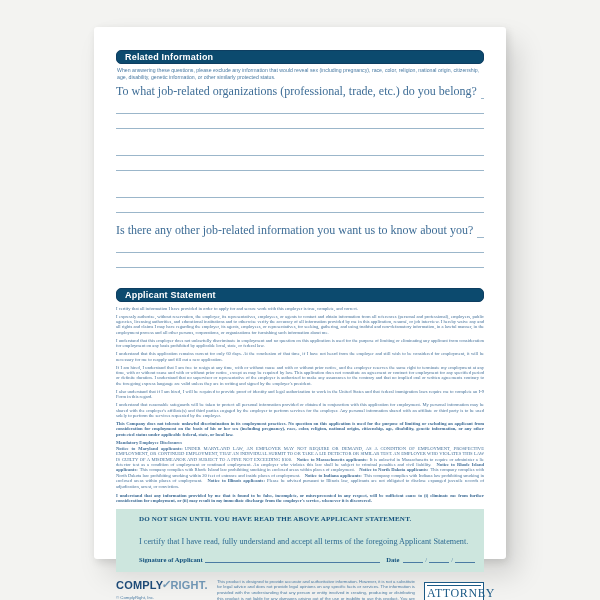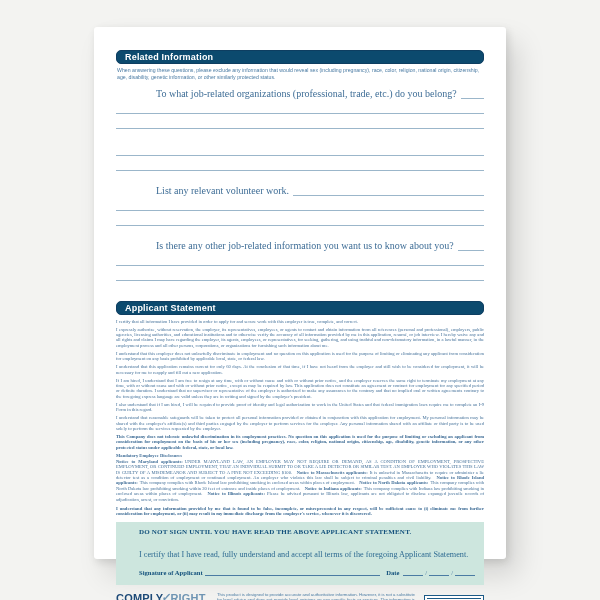--- a/index.html
+++ b/index.html
@@ -31,21 +31,21 @@
   }
   .instruction{
     font-family:"Liberation Sans", sans-serif;
     font-size:5.2px;line-height:1.3;color:#4a7ba3;
     margin:3px 1px 5px 1px;
   }
   
   .q-block{margin-bottom:3px;}
   .q-row{display:flex;align-items:flex-end;height:13px;}
   .q-label{
-    font-size:10px;color:#3e6d96;white-space:nowrap;padding-right:4px;margin-left:40px;
+    font-size:12px;color:#3e6d96;white-space:nowrap;padding-right:4px;
   }
   .fill-line{flex:1;border-bottom:0.8px solid #9bb6ca;height:10px;}
   .answer-line{height:14px;border-bottom:0.8px solid #9bb6ca;}
   .q-gap{height:9px;}
   
   .stmt-bar{margin-top:20px;}
   .stmt{margin-top:4px;}
   .stmt p{
     font-size:4.6px;line-height:1.18;color:#44719a;
     margin:0 0 2.6px 0;text-align:justify;
@@ -114,24 +114,20 @@
   </div>
   <div class="q-gap"></div>
 
   <div class="q-block">
     <div class="answer-line"></div>
     <div class="answer-line"></div>
   </div>
   <div class="q-gap"></div>
 
   <div class="q-block">
-    <div class="q-row">
-      <span class="q-label">List any relevant volunteer work.</span>
-      <span class="fill-line"></span>
-    </div>
     <div class="answer-line"></div>
     <div class="answer-line"></div>
   </div>
   <div class="q-gap"></div>
 
   <div class="q-block">
     <div class="q-row">
       <span class="q-label">Is there any other job-related information you want us to know about you?</span>
       <span class="fill-line"></span>
     </div>

